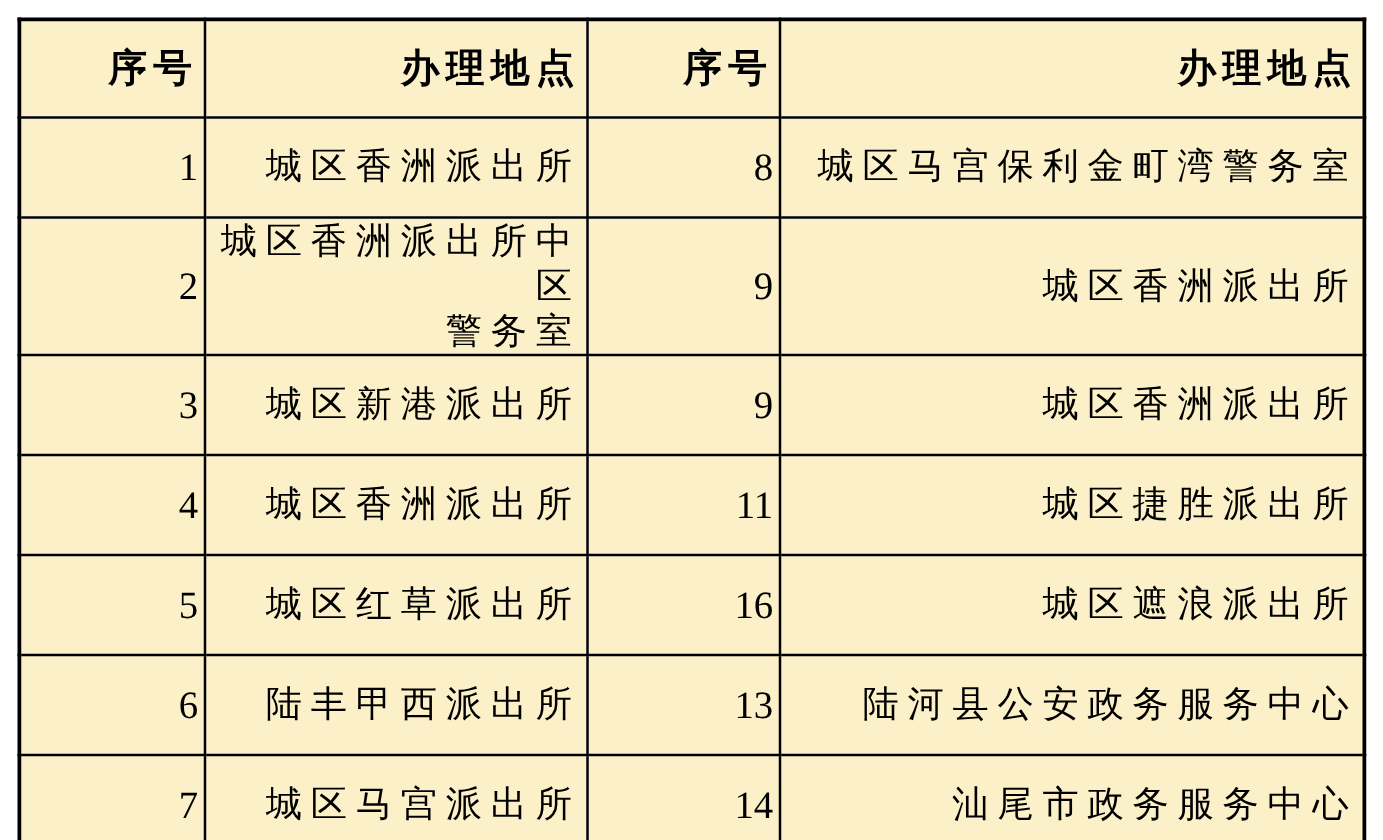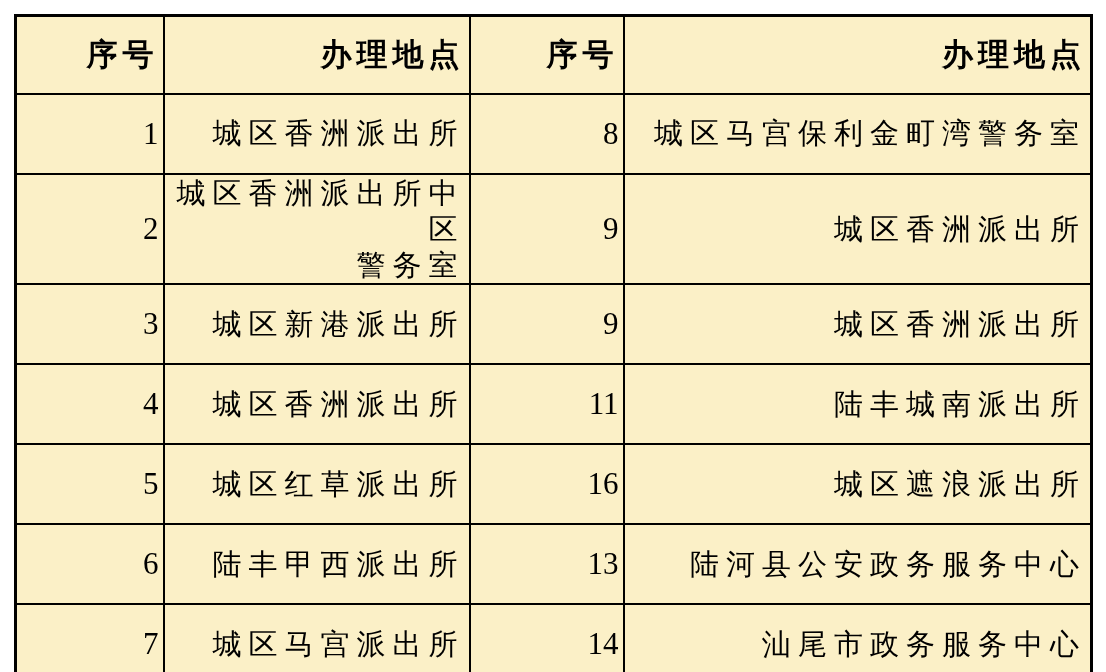--- a/index.html
+++ b/index.html
@@ -93,21 +93,21 @@
       <tr>
         <td class="num">3</td>
         <td class="loc">城区新港派出所</td>
         <td class="num">9</td>
         <td class="loc">城区香洲派出所</td>
       </tr>
       <tr>
         <td class="num">4</td>
         <td class="loc">城区香洲派出所</td>
         <td class="num">11</td>
-        <td class="loc">陆丰城南派出所</td>
+        <td class="loc">城区捷胜派出所</td>
       </tr>
       <tr>
         <td class="num">5</td>
         <td class="loc">城区红草派出所</td>
         <td class="num">16</td>
         <td class="loc">城区遮浪派出所</td>
       </tr>
       <tr>
         <td class="num">6</td>
         <td class="loc">陆丰甲西派出所</td>

